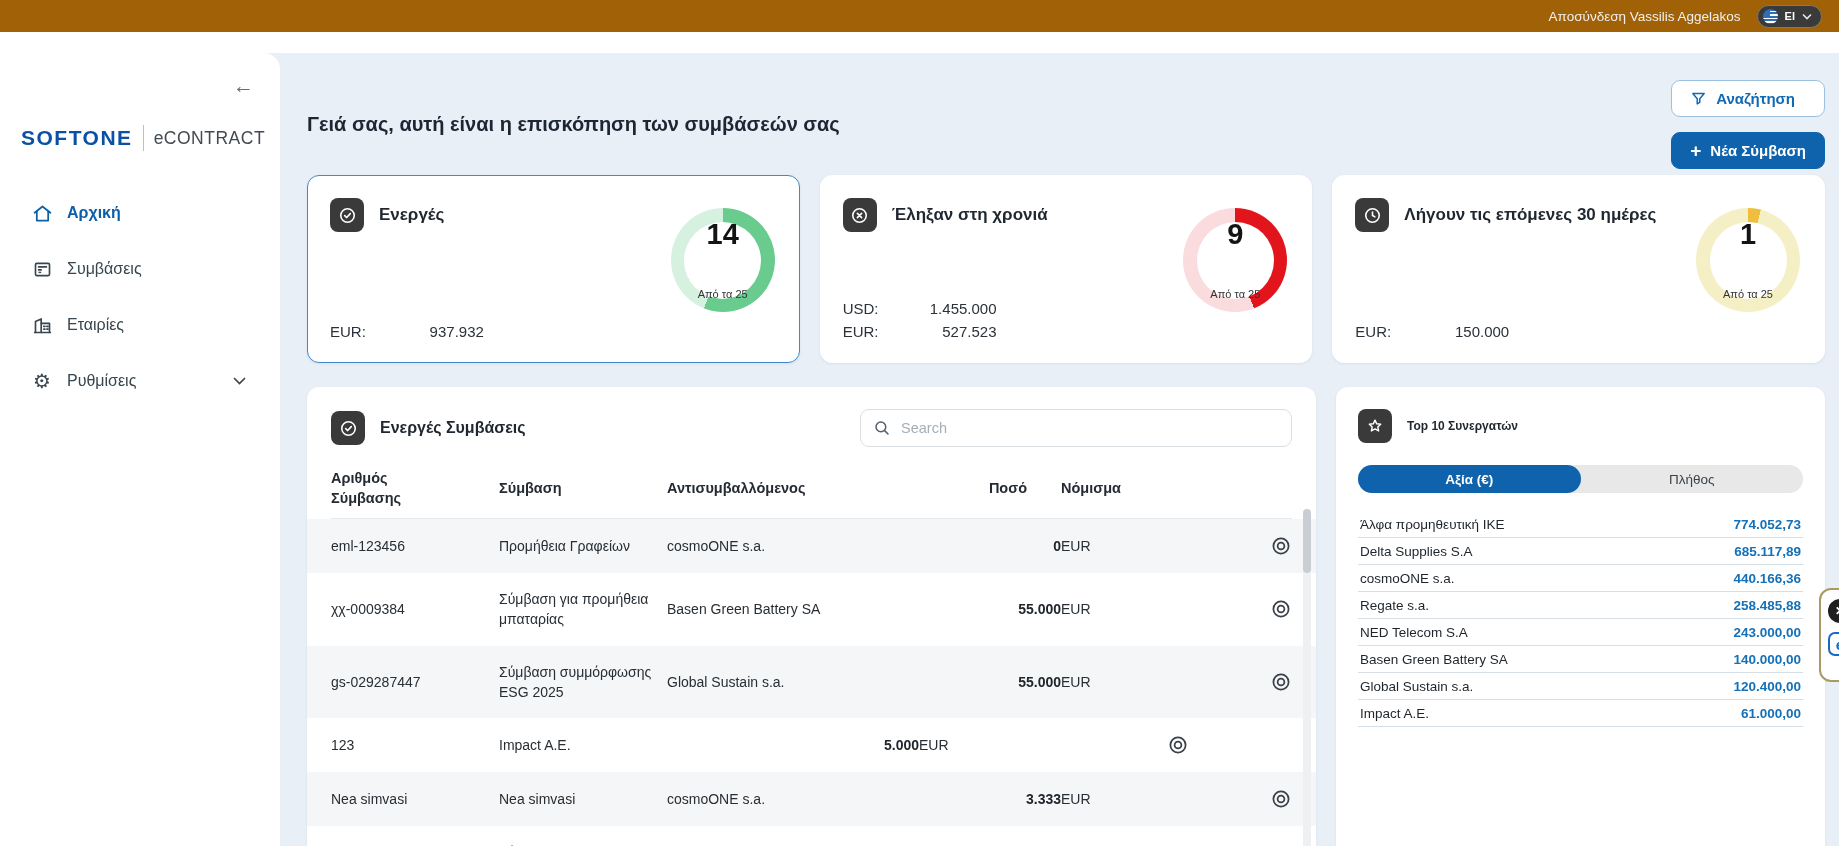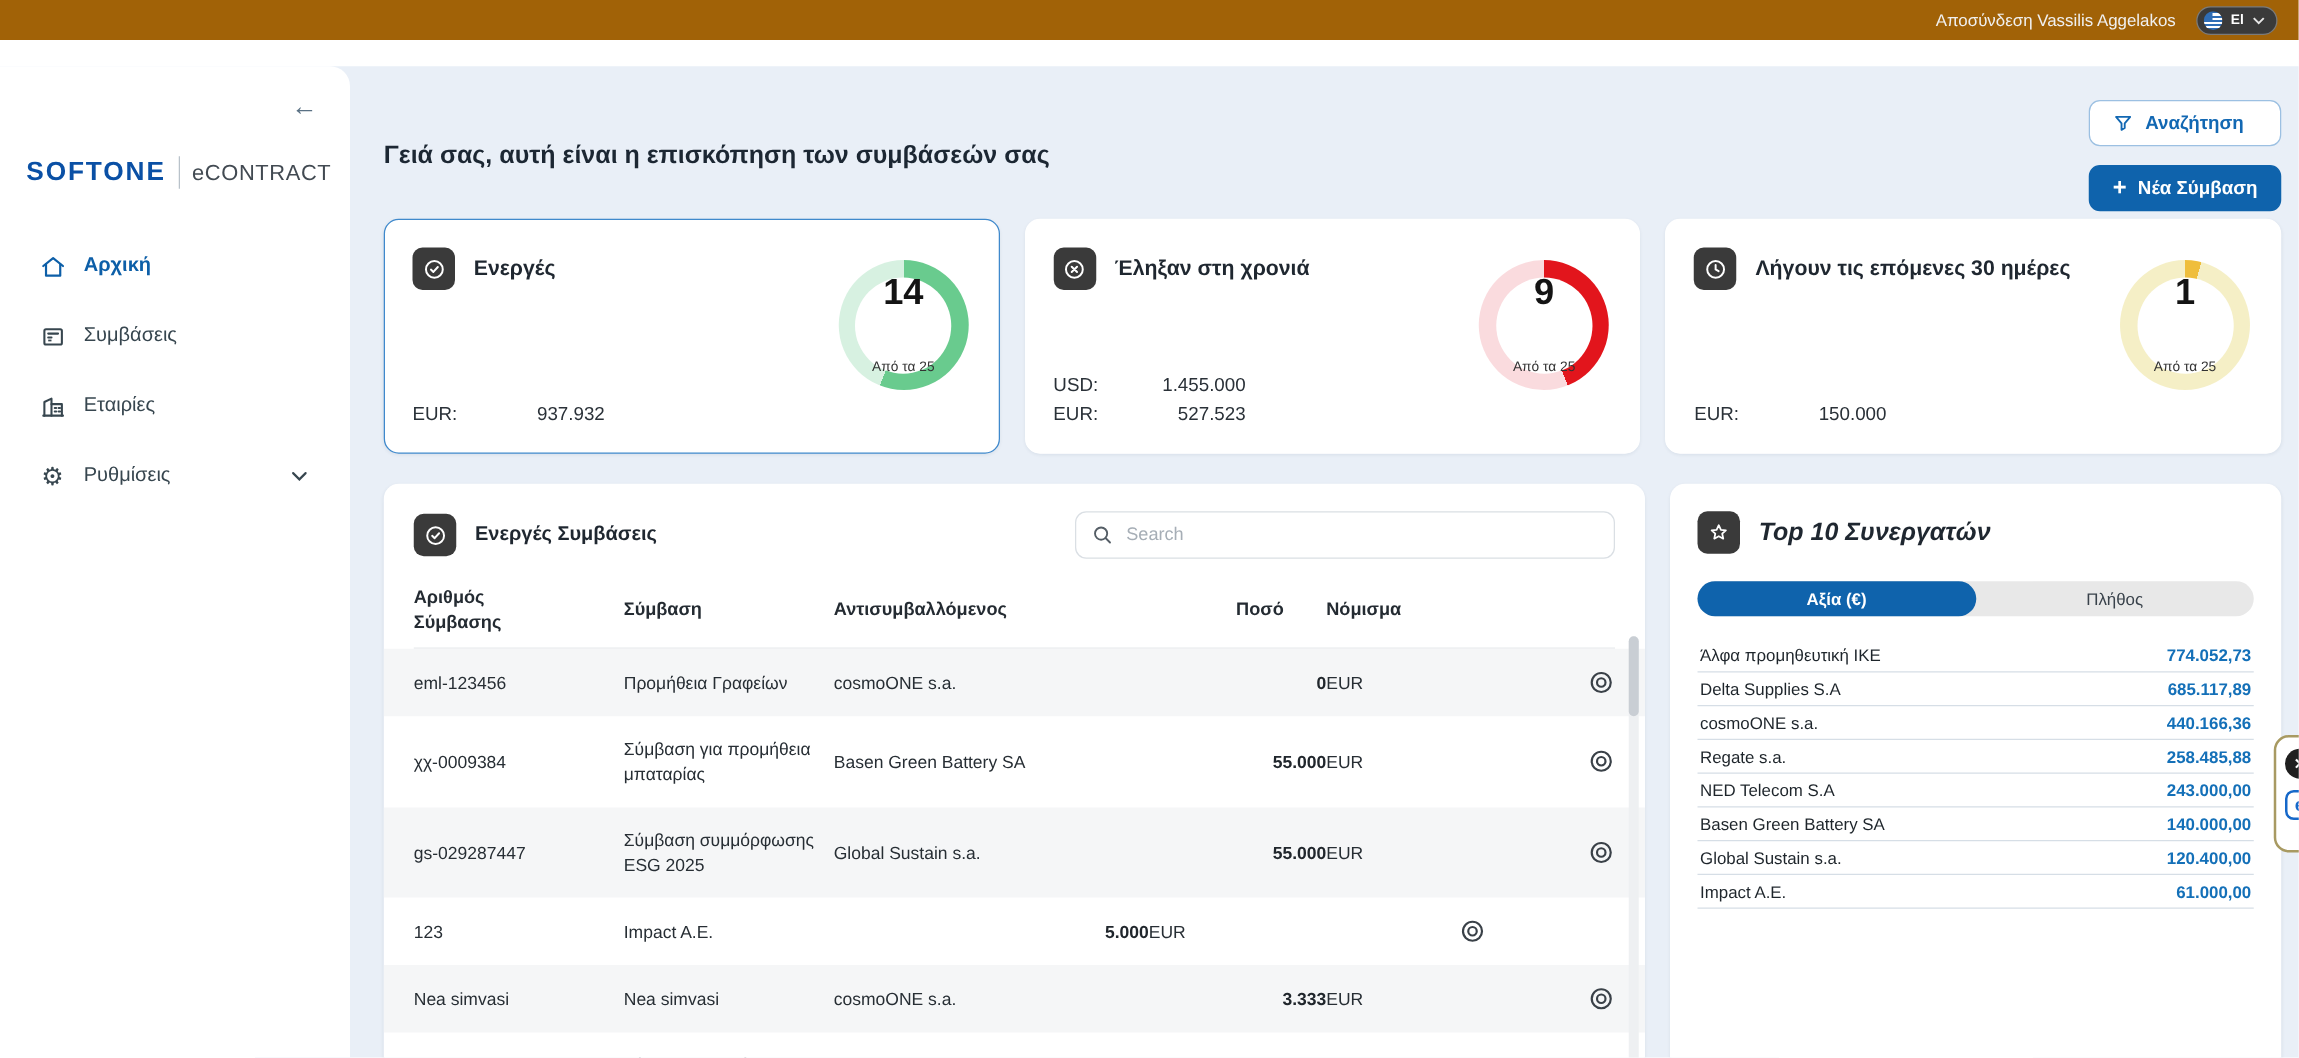--- a/index.html
+++ b/index.html
@@ -81,21 +81,21 @@
   .cell-eye { display:flex; justify-content:flex-end; }
   .eye-btn { background:none; border:none; cursor:pointer; padding:0; line-height:0; }
   .t-row-outer { margin:0 -24px; padding:0 24px; }
 
   .v-scroll { position:absolute; right:5px; top:122px; bottom:0; width:8px; background:#eef0f2; border-radius:4px; }
   .v-thumb { width:8px; height:64px; background:#c9ced4; border-radius:4px; }
 
   
   .partners-card { flex:1 1 0; height:505px; padding:22px 22px 0 22px; overflow:hidden; }
   .partners-head { display:flex; align-items:center; gap:15px; }
-  .partners-title { font-size:20px; font-weight:bold; color:#1f2730;font-style:italic; }
+  .partners-title { font-size:12px; font-weight:bold; color:#1f2730; }
   .tabs { margin-top:22px; height:28px; background:#e8e8e8; border-radius:16px; display:flex; }
   .tab { flex:1 1 0; display:flex; align-items:center; justify-content:center; font-size:13.5px; color:#39424b; border-radius:16px; cursor:pointer; }
   .tab.active { background:#0f63ac; color:#ffffff; font-weight:bold; }
   .partner-rows { margin-top:18px; }
   .p-row { display:flex; align-items:center; justify-content:space-between; padding:6px 2px 5px 2px; border-bottom:1px solid #d6dee6; font-size:13.5px; }
   .p-name { color:#1e252b; }
   .p-value { color:#1470b8; font-weight:bold; }
 
   
   .edge-widget { position:absolute; left:1819px; top:588px; width:64px; height:94px; background:#ffffff; border:2px solid #a89a62; border-radius:12px; padding:9px 0 0 7px; display:flex; flex-direction:column; gap:9px; z-index:5; }

